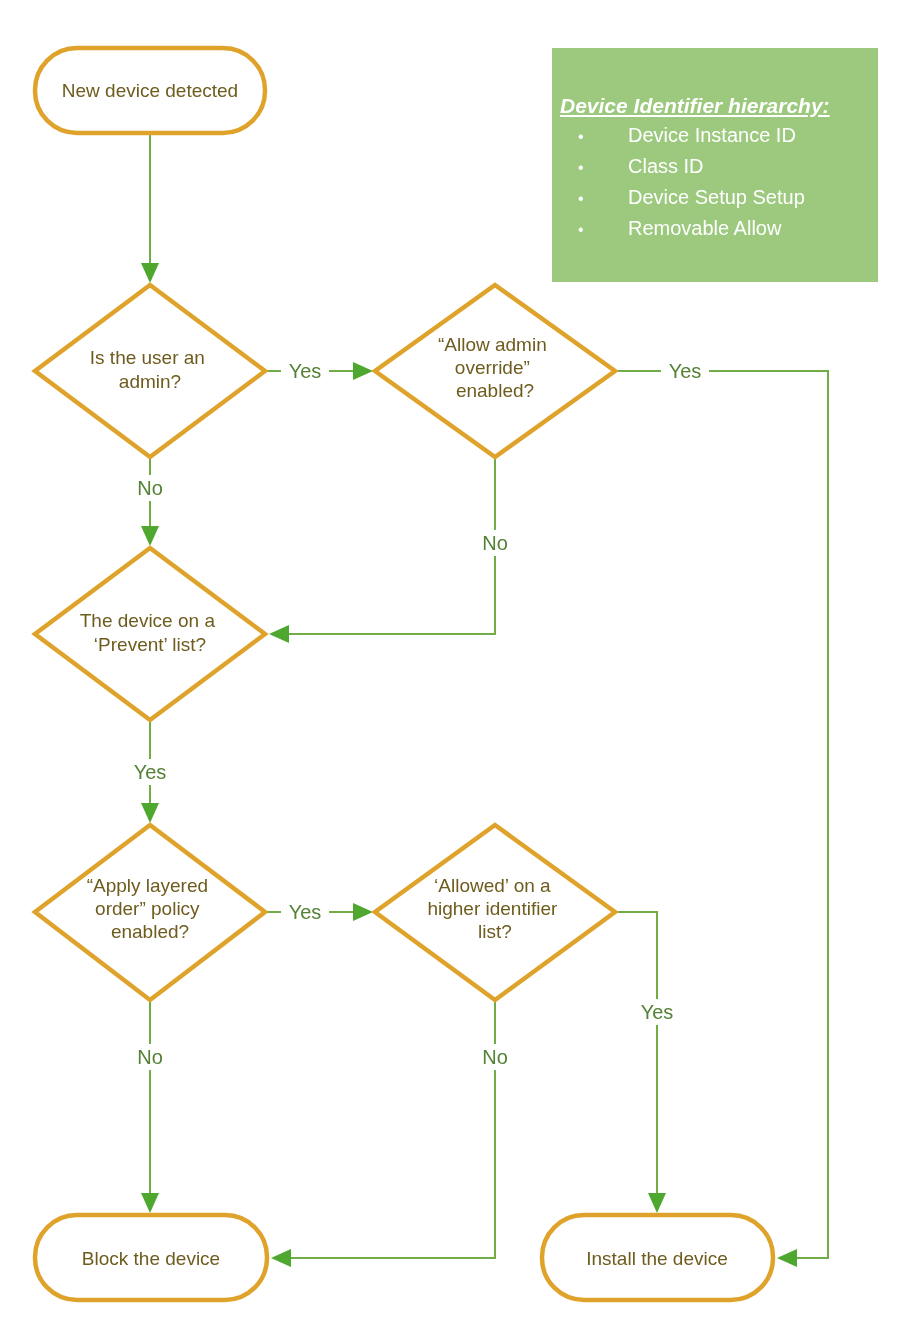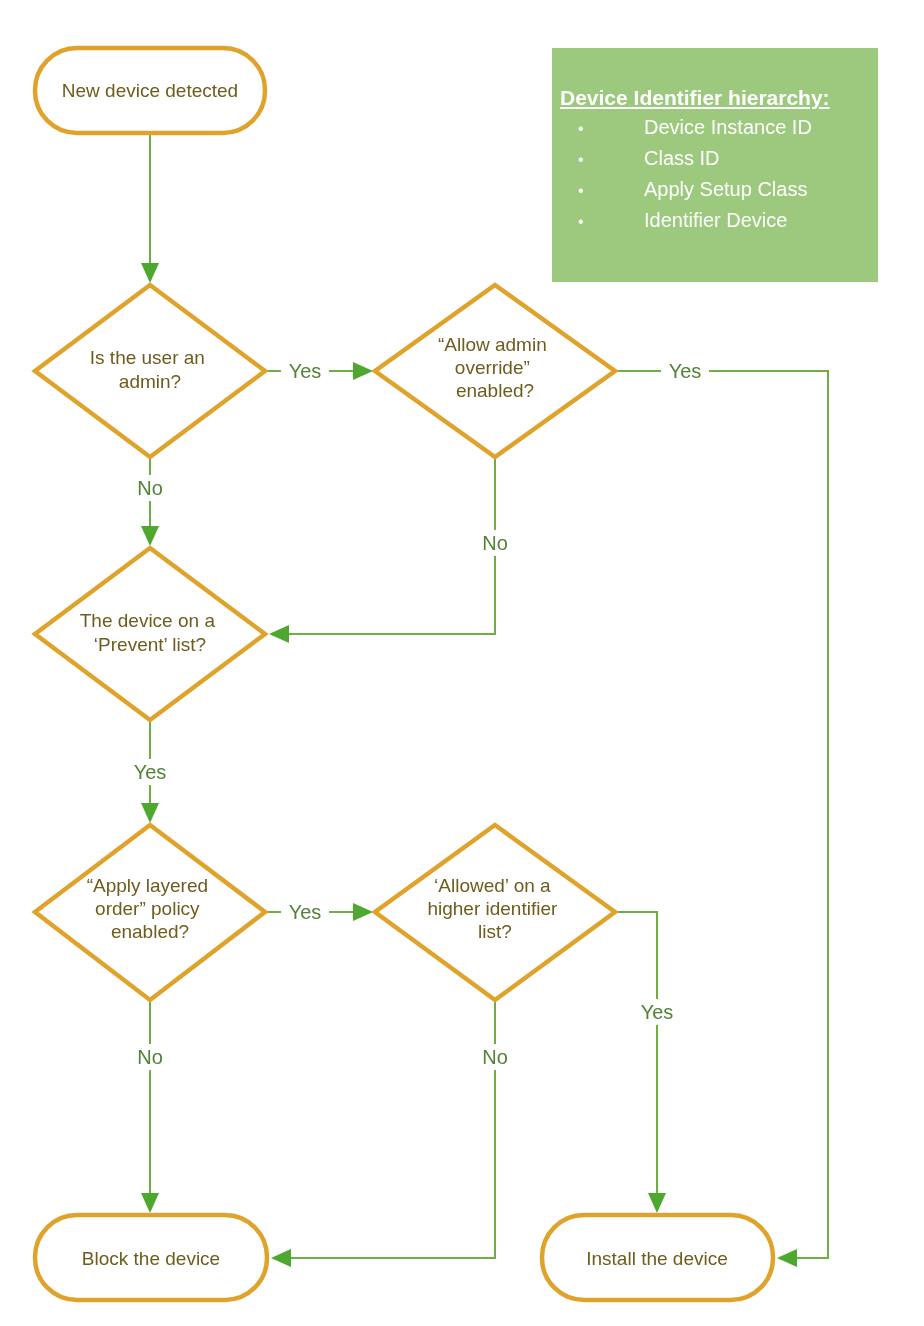--- a/index.html
+++ b/index.html
@@ -10,24 +10,24 @@
   .edge{fill:none;stroke:var(--connector,#70AD47);stroke-width:2px;}
   .ah{fill:var(--arrowhead,#4EA72E);stroke:none;}
   .node-text{fill:var(--node-text,#6E5C1E);font-size:19px;text-anchor:middle;
              font-family:"Liberation Sans", sans-serif;}
   .edge-label{fill:var(--edge-label-text,#538135);font-size:20px;text-anchor:middle;
               font-family:"Liberation Sans", sans-serif;}
   .label-bg{fill:#ffffff;stroke:none;}
   .legend{position:absolute;left:552px;top:48px;width:326px;height:234px;
           background:var(--legend-bg,#9DC97F);color:var(--legend-text,#ffffff);
           box-sizing:border-box;padding:38px 8px 0 8px;}
-  .legend-title{font-size:21px;font-weight:bold;text-decoration:underline;margin:0 0 6px 0;}
+  .legend-title{font-size:21px;font-weight:bold;text-decoration:underline;margin:8px 0 6px 0;font-style:italic;}
   .legend-item{display:flex;align-items:baseline;height:31px;font-size:20px;}
   .legend-bullet{width:18px;margin-left:18px;font-size:16px;}
-  .legend-item-text{margin-left:48px;}
+  .legend-item-text{margin-left:32px;}
 </style>
 </head>
 <body>
 
 <div class="canvas">
 
   <svg width="924" height="1326" viewBox="0 0 924 1326">
 
     <g>
       <path class="edge" d="M150,133 L150,265"></path>
@@ -155,21 +155,21 @@
     <div class="legend-item">
       <span class="legend-bullet">•</span>
       <span class="legend-item-text">Device Instance ID</span>
     </div>
     <div class="legend-item">
       <span class="legend-bullet">•</span>
       <span class="legend-item-text">Class ID</span>
     </div>
     <div class="legend-item">
       <span class="legend-bullet">•</span>
-      <span class="legend-item-text">Apply Setup Class</span>
+      <span class="legend-item-text">Device Setup Setup</span>
     </div>
     <div class="legend-item">
       <span class="legend-bullet">•</span>
-      <span class="legend-item-text">Identifier Device</span>
+      <span class="legend-item-text">Removable Allow</span>
     </div>
   </div>
 
 </div>
 
 </body></html>

